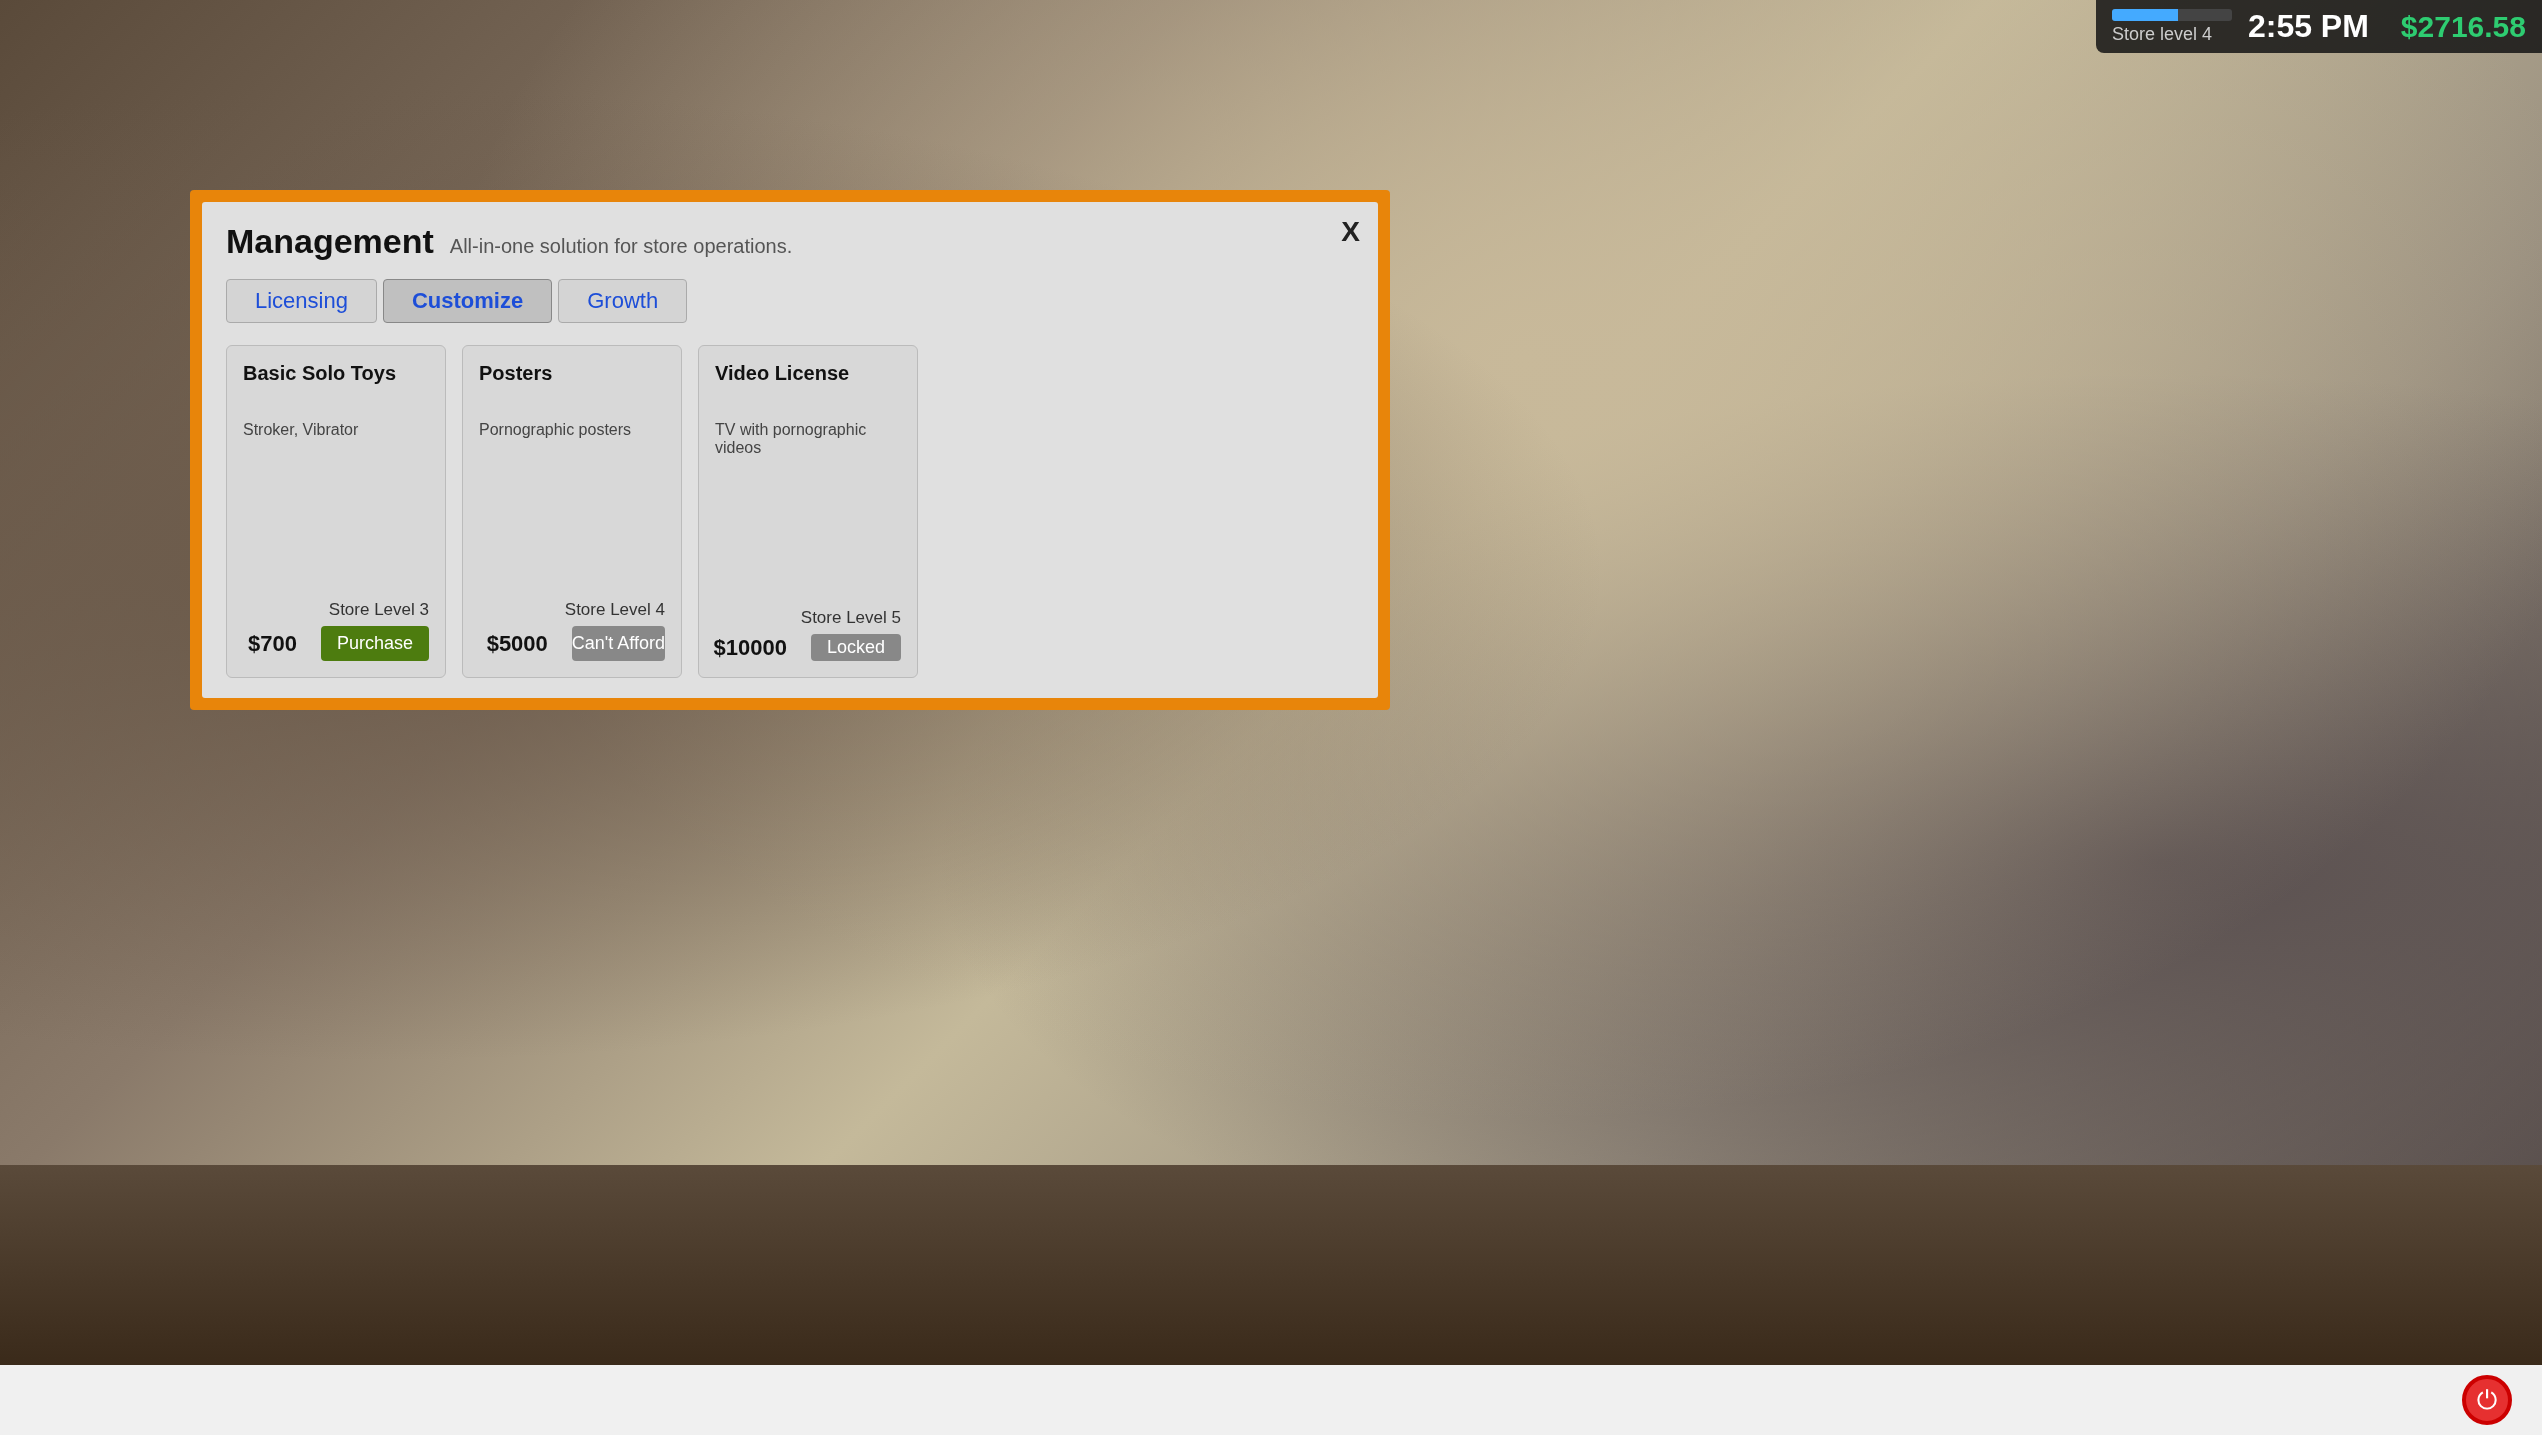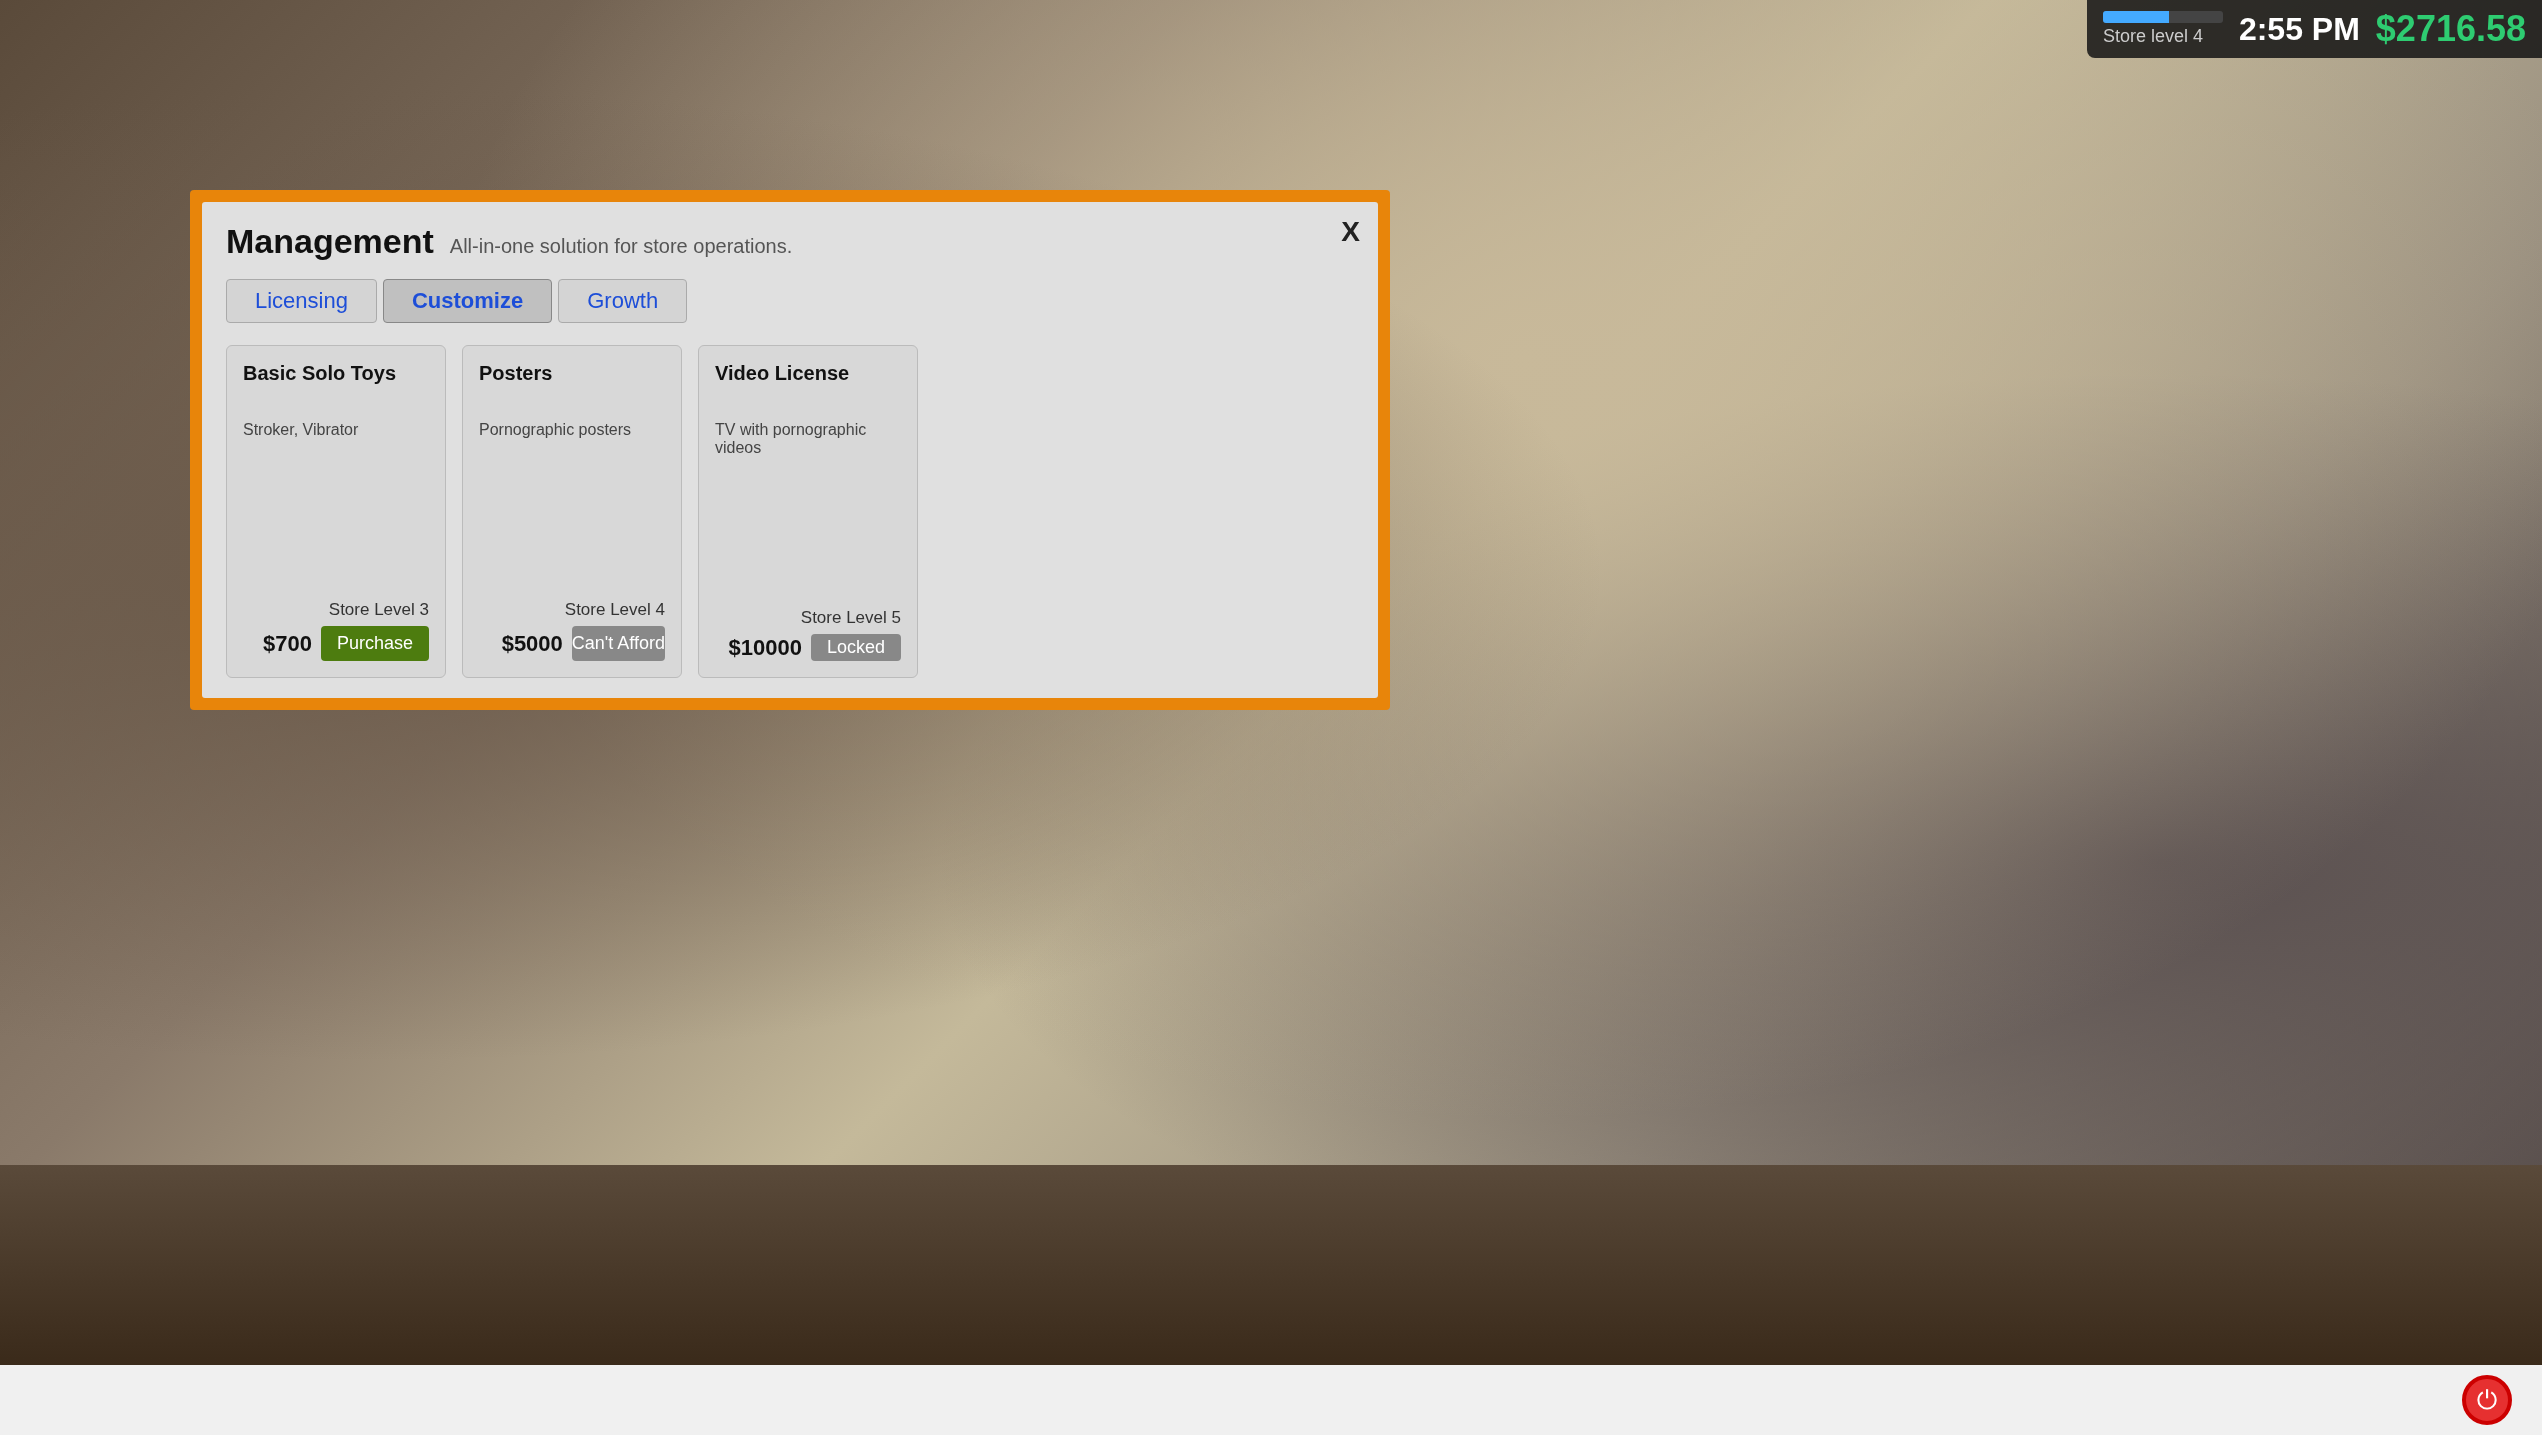--- a/index.html
+++ b/index.html
@@ -53,22 +53,23 @@
       color: #ccc;
       font-size: 18px;
     }
     .hud-time {
       color: white;
       font-size: 32px;
       font-weight: bold;
     }
     .hud-money {
       color: #2ecc71;
-      font-size: 36px;
-      font-weight: bold;
+      font-size: 30px;
+      font-weight: bold;
+      margin-left: 16px;
     }
 
     
     .sidebar {
       position: absolute;
       left: 200px;
       top: 220px;
       width: 80px;
       display: flex;
       flex-direction: column;
@@ -204,21 +205,21 @@
     .card-desc {
       font-size: 16px;
       color: #444;
       margin-bottom: 12px;
       margin-top: 36px;
     }
     .card-footer {
       display: flex;
       align-items: center;
       justify-content: flex-end;
-      gap: 9px;
+      gap: 24px;
       margin-top: auto;
     }
     .card-level {
       font-size: 17px;
       color: #333;
       text-align: right;
       margin-bottom: 6px;
     }
     .card-price {
       font-size: 22px;

